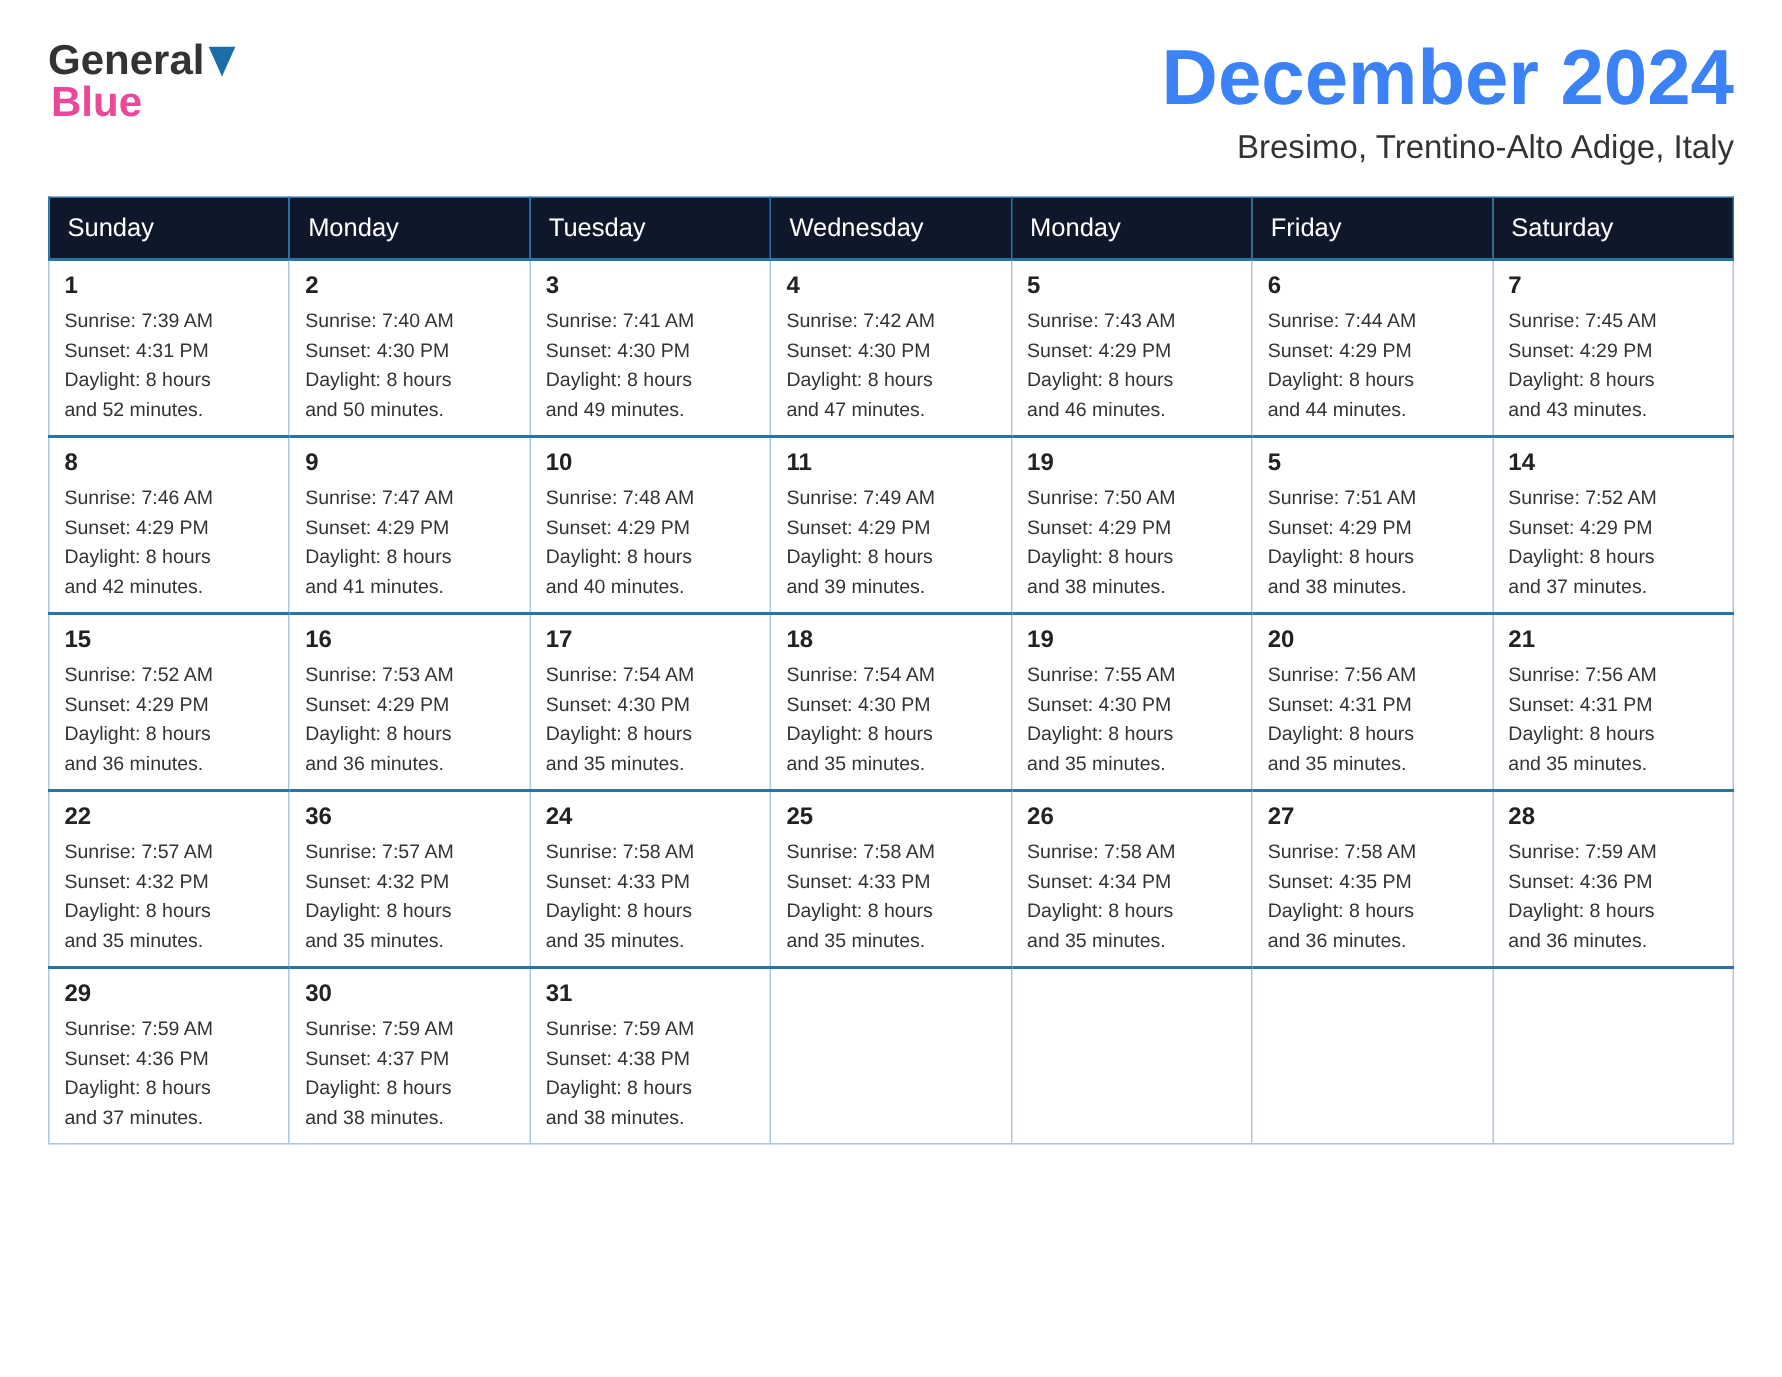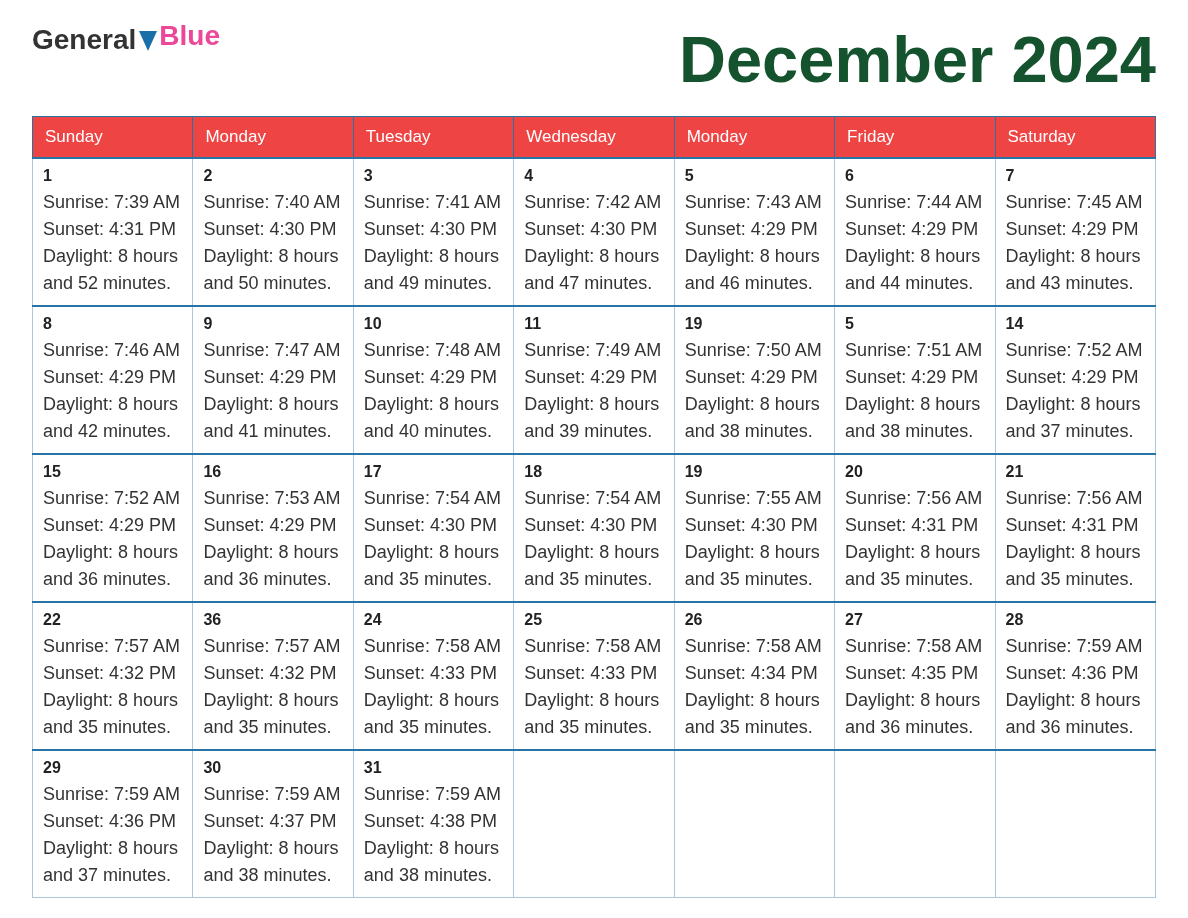--- a/index.html
+++ b/index.html
@@ -13,37 +13,37 @@
     .header-area {
       display: flex;
       justify-content: space-between;
       align-items: flex-start;
       margin-bottom: 20px;
     }
     .title-area {
       text-align: right;
     }
     .month-title {
-      font-size: 65px;
-      font-weight: bold;
-      color: #14532d;
+      font-size: 52px;
+      font-weight: bold;
+      color: #3b82f6;
       line-height: 1.1;
     }
     .subtitle {
       font-size: 22px;
       color: #333;
       margin-top: 4px;
     }
     .calendar-table {
       width: 100%;
       border-collapse: collapse;
       border: 1px solid #2874a6;
     }
     .calendar-table th {
-      background-color: #ef4444;
+      background-color: #0f172a;
       color: #fff;
       padding: 10px 12px;
       text-align: left;
       font-size: 17px;
       font-weight: normal;
       border: 1px solid #2874a6;
     }
     .calendar-table td {
       vertical-align: top;
       padding: 8px 10px;
@@ -55,31 +55,31 @@
       border-top: 2px solid #2874a6;
     }
     .calendar-table td .day-num {
       font-size: 16px;
       font-weight: bold;
       color: #222;
       display: block;
       margin-bottom: 4px;
     }
     .calendar-table td .day-info {
-      font-size: 18px;
+      font-size: 13px;
       color: #333;
       line-height: 1.5;
     }
     .empty-cell {
       background: #fff;
     }
     
     .logo-container {
       display: flex;
-      flex-direction: row;
+      flex-direction: column;
     }
     .logo-row1 {
       display: flex;
       align-items: center;
       font-size: 28px;
       font-weight: bold;
       color: #333;
     }
     .logo-row2 {
       color: #ec4899;
@@ -97,20 +97,21 @@
     <div class="logo-row1">
       <span>General</span>
       <svg width="18" height="20" viewBox="0 0 18 20" style="margin-left:3px;margin-top:2px;">
         <polygon points="0,0 18,0 9,20" fill="#1a6fa8"></polygon>
       </svg>
     </div>
     <div class="logo-row2">Blue</div>
   </div>
   <div class="title-area">
     <div class="month-title">December 2024</div>
+    <div class="subtitle">Bresimo, Trentino-Alto Adige, Italy</div>
   </div>
 </div>
 
 <table class="calendar-table">
   <thead>
     <tr>
     <th>Sunday</th>
         <th>Monday</th>
         <th>Tuesday</th>
         <th>Wednesday</th>

